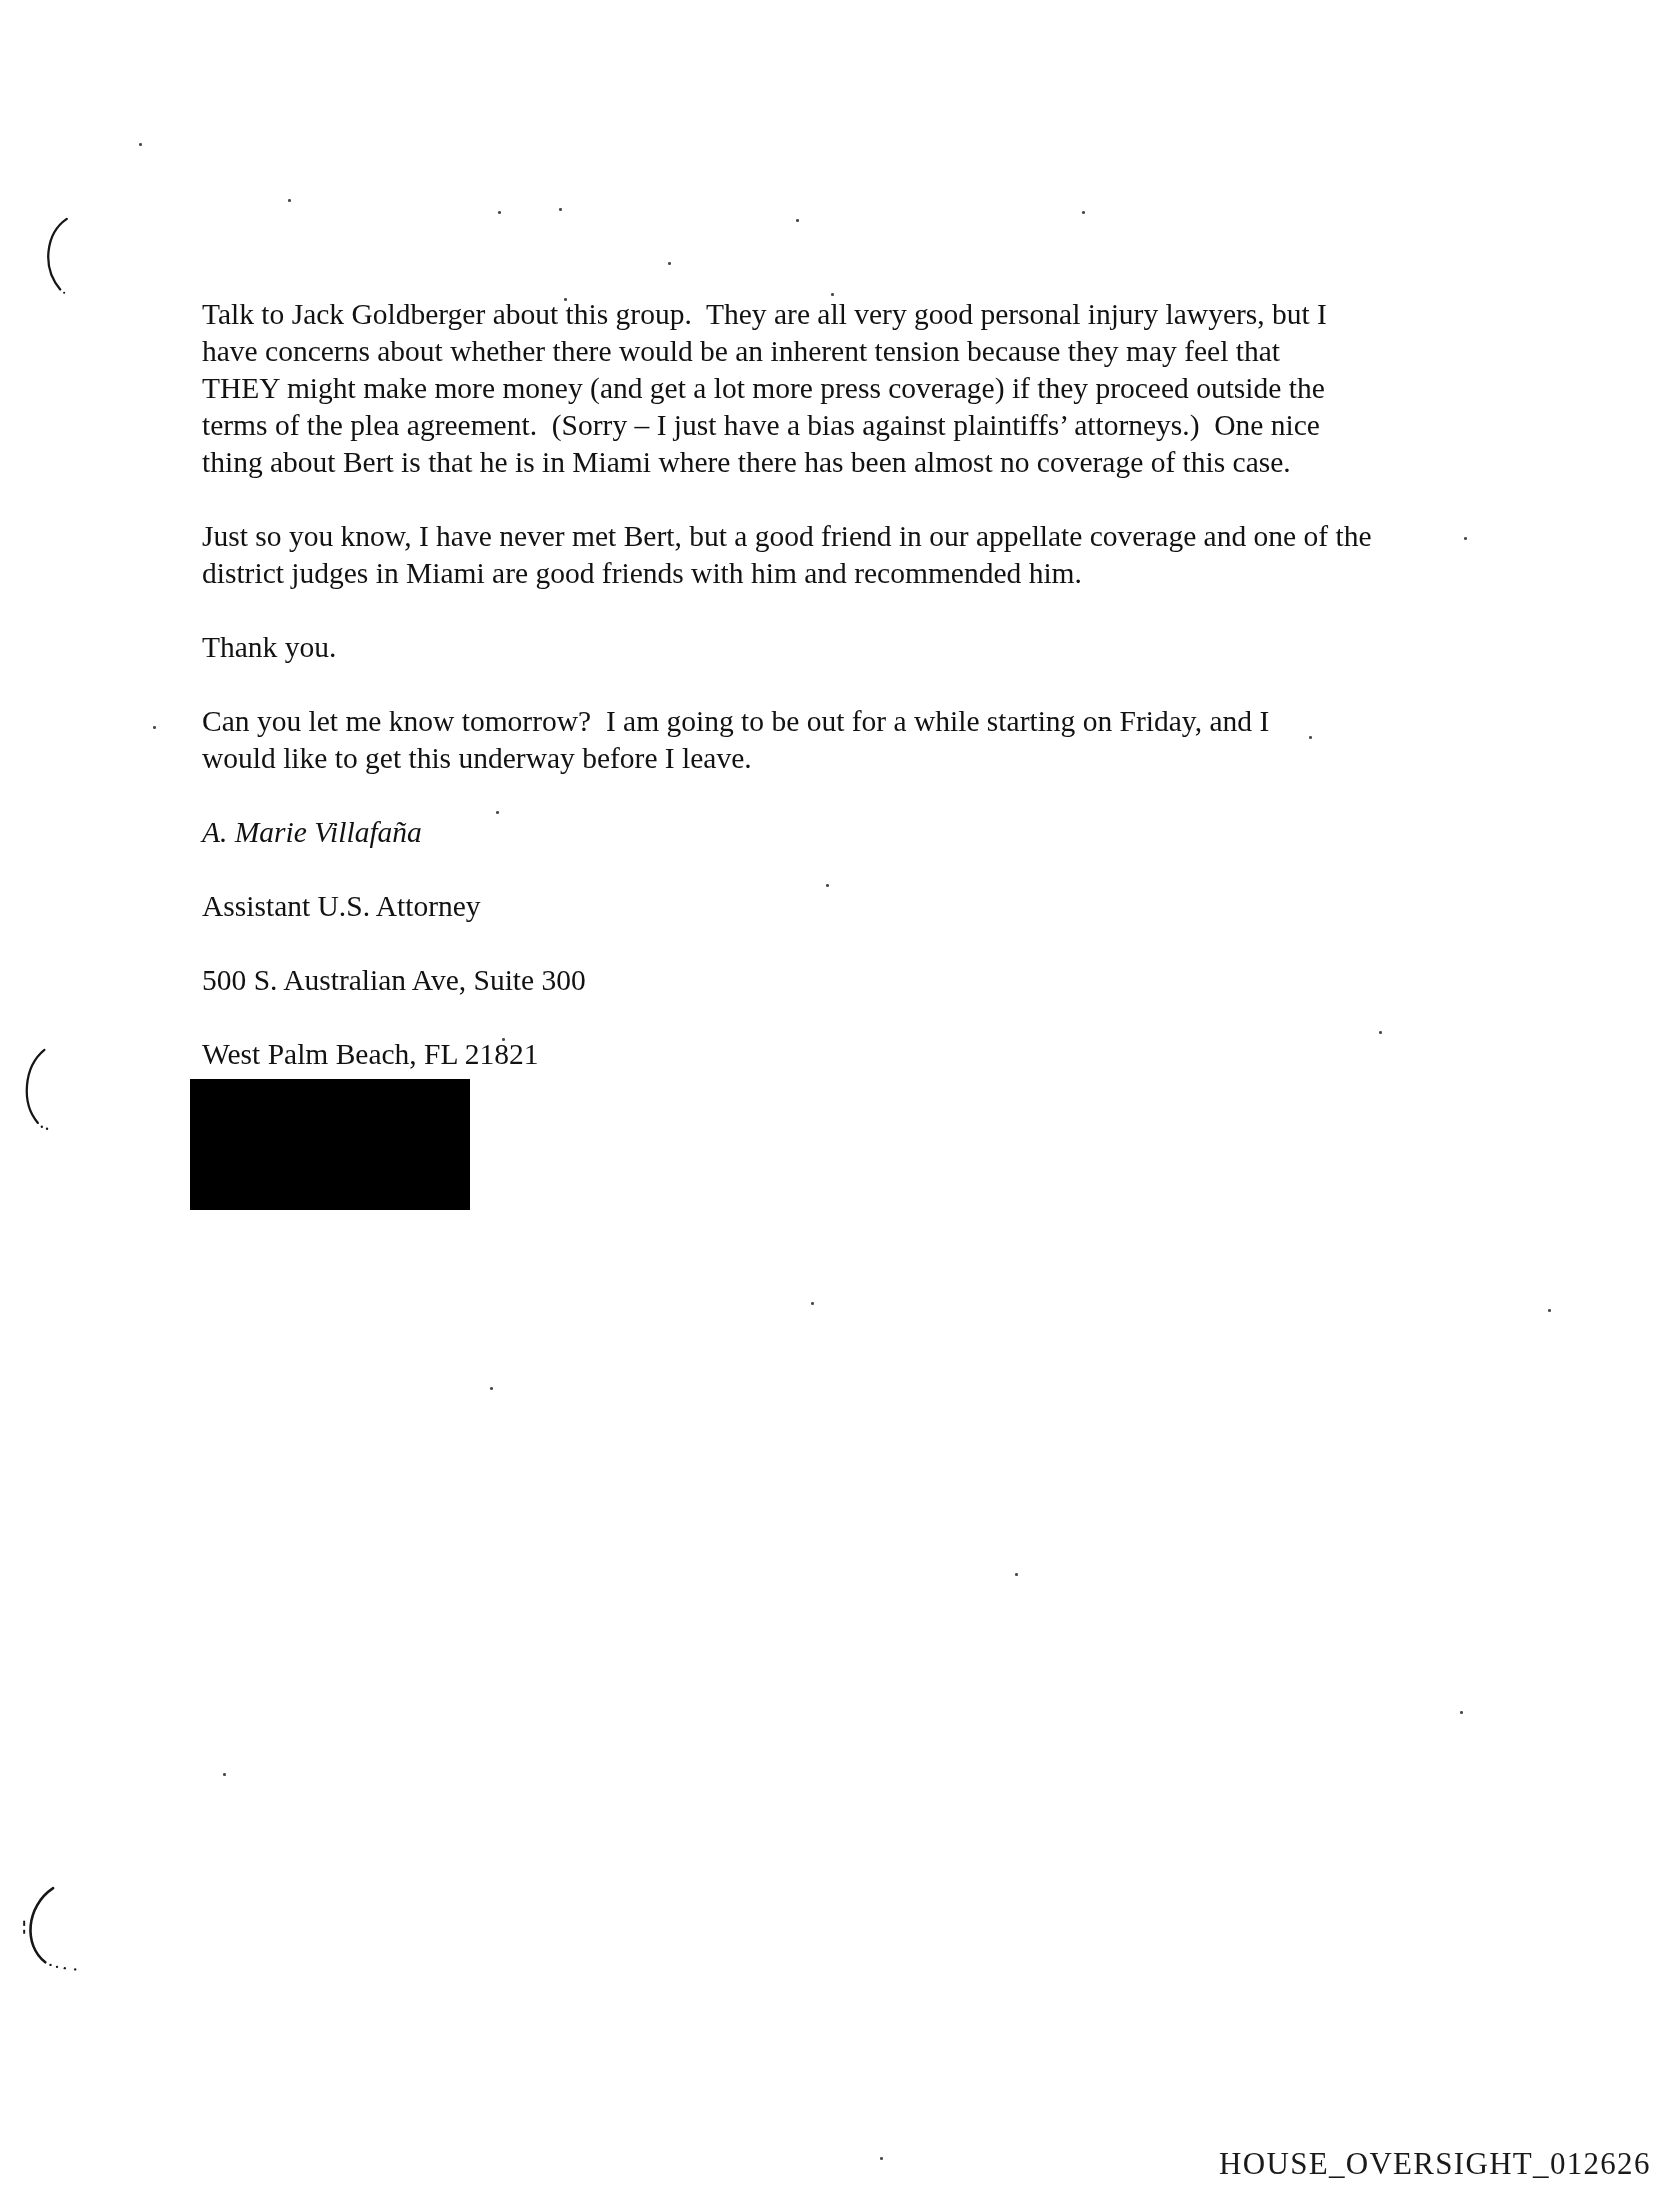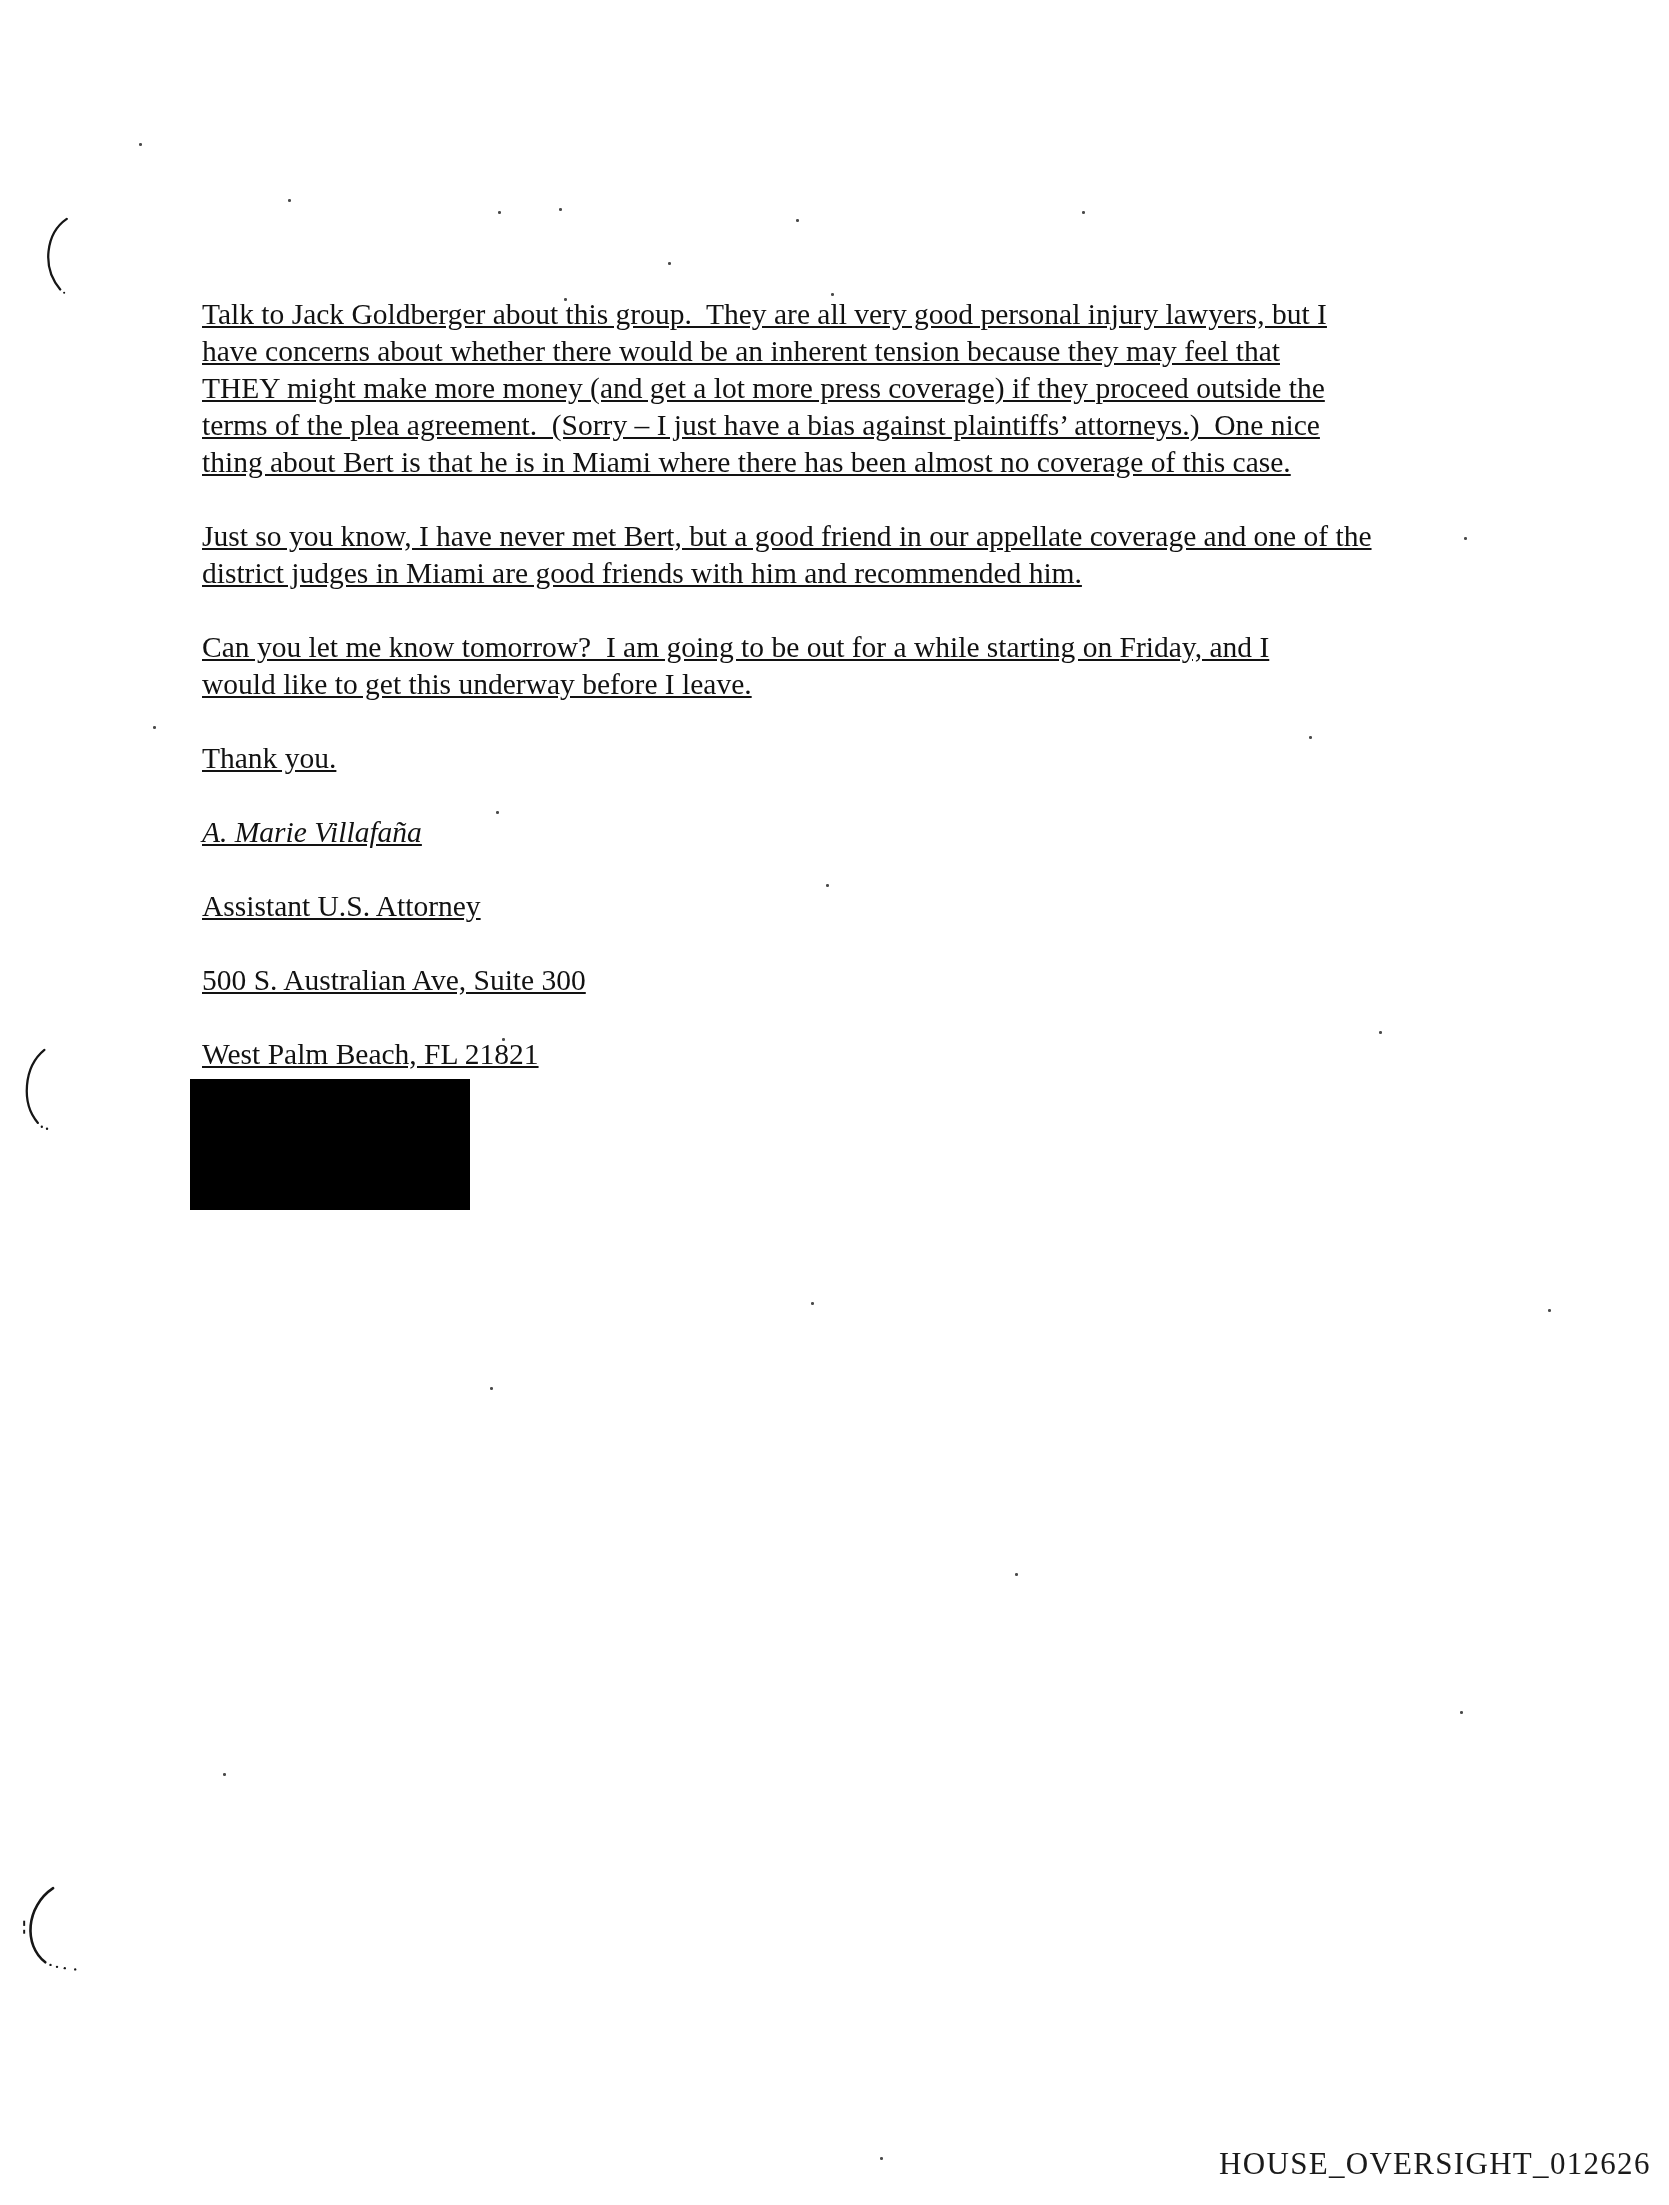--- a/index.html
+++ b/index.html
@@ -20,21 +20,20 @@
     left: 202px;
     top: 296px;
     width: 1309px;
     font-size: 29.5px;
     line-height: 37px;
     color: #121212;
   }
   .para {
     margin: 0 0 37px 0;
     white-space: pre-wrap;
-    text-decoration: underline;
   }
   .sig-name {
     font-style: italic;
   }
   .redaction {
     position: absolute;
     left: 190px;
     top: 1079px;
     width: 280px;
     height: 131px;
@@ -87,23 +86,23 @@
   </svg>
 
   <div class="letter">
     <p class="para">Talk to Jack Goldberger about this group.  They are all very good personal injury lawyers, but I
 have concerns about whether there would be an inherent tension because they may feel that
 THEY might make more money (and get a lot more press coverage) if they proceed outside the
 terms of the plea agreement.  (Sorry – I just have a bias against plaintiffs’ attorneys.)  One nice
 thing about Bert is that he is in Miami where there has been almost no coverage of this case.</p>
     <p class="para">Just so you know, I have never met Bert, but a good friend in our appellate coverage and one of the
 district judges in Miami are good friends with him and recommended him.</p>
+    <p class="para">Thank you.</p>
     <p class="para">Can you let me know tomorrow?  I am going to be out for a while starting on Friday, and I
 would like to get this underway before I leave.</p>
-    <p class="para">Thank you.</p>
     <p class="para sig-name">A. Marie Villafaña</p>
     <p class="para">Assistant U.S. Attorney</p>
     <p class="para">500 S. Australian Ave, Suite 300</p>
     <p class="para">West Palm Beach, FL 21821</p>
   </div>
 
   <div class="redaction"></div>
 
   <div class="speck" style="left:139px; top:143px;"></div>
   <div class="speck" style="left:288px; top:199px;"></div>

